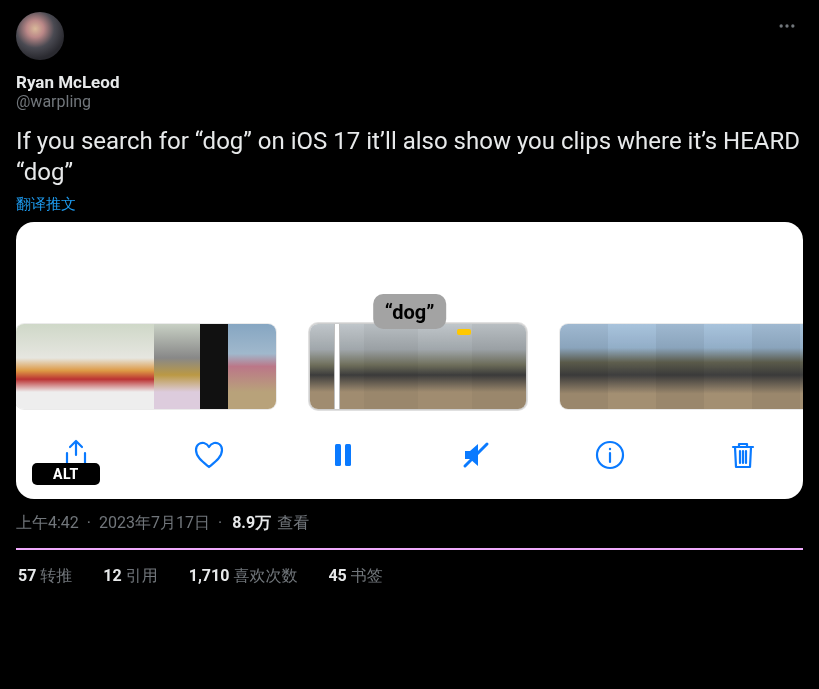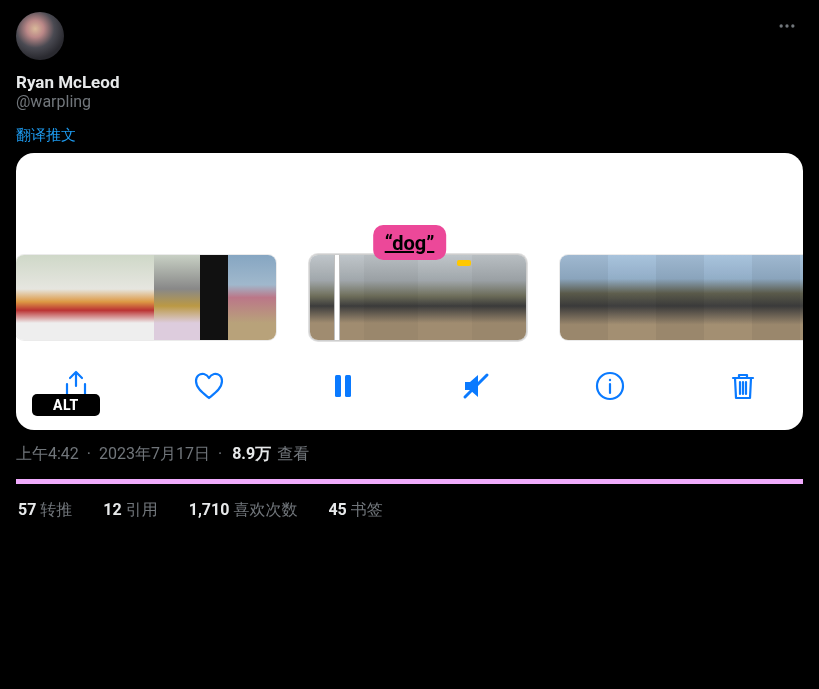--- a/index.html
+++ b/index.html
@@ -61,28 +61,27 @@
     position: relative;
     margin-top: 8px;
     margin-bottom: 14px;
   }
   .media-top-gap { height: 82px; }
   .tooltip {
     position: absolute;
     left: 50%;
     transform: translateX(-50%);
     top: 72px;
-    background: #ec4899;
+    background: #a3a3a3;
     color: #000;
     font-weight: 700;
     font-size: 20px;
     padding: 6px 12px 5px;
     border-radius: 10px;
     z-index: 3;
-    text-decoration: underline;
   }
   .tooltip-tail {
     position: absolute;
     left: 56%;
     top: 107px;
     width: 14px;
     height: 6px;
     background: #ffc800;
     border-radius: 2px;
     z-index: 3;
@@ -162,21 +161,21 @@
     border-radius: 5px;
     letter-spacing: 0.5px;
   }
   .meta {
     color: #71767b;
     font-size: 16px;
     display: flex;
     align-items: baseline;
     gap: 6px;
     padding-bottom: 14px;
-    border-bottom: 5px solid #f0abfc;
+    border-bottom: 2px solid #f0abfc;
   }
   .meta .dot::before { content: "·"; margin: 0 2px; }
   .meta .views-count { color: #e7e9ea; font-weight: 700; margin-left: 2px; }
   .stats {
     display: flex;
     gap: 31px;
     padding: 16px 2px 10px;
     color: #71767b;
     font-size: 16px;
   }
@@ -195,20 +194,21 @@
     </div>
     <div class="more">
       <svg viewBox="0 0 24 24">
           <circle cx="5" cy="12" r="2"></circle>
           <circle cx="12" cy="12" r="2"></circle>
           <circle cx="19" cy="12" r="2"></circle>
         </svg>
     </div>
   </div>
 
+  <div class="body-text">If you search for “dog” on iOS 17 it’ll also show you clips where it’s HEARD “dog”</div>
   <div class="translate-link">翻译推文</div>
 
   <div class="media-card">
     <div class="media-top-gap"></div>
     <div class="tooltip">“dog”</div>
     <div class="tooltip-tail"></div>
 
     <div class="strip">
       <div class="clip-group g1">
         <div class="frame f1"></div>

